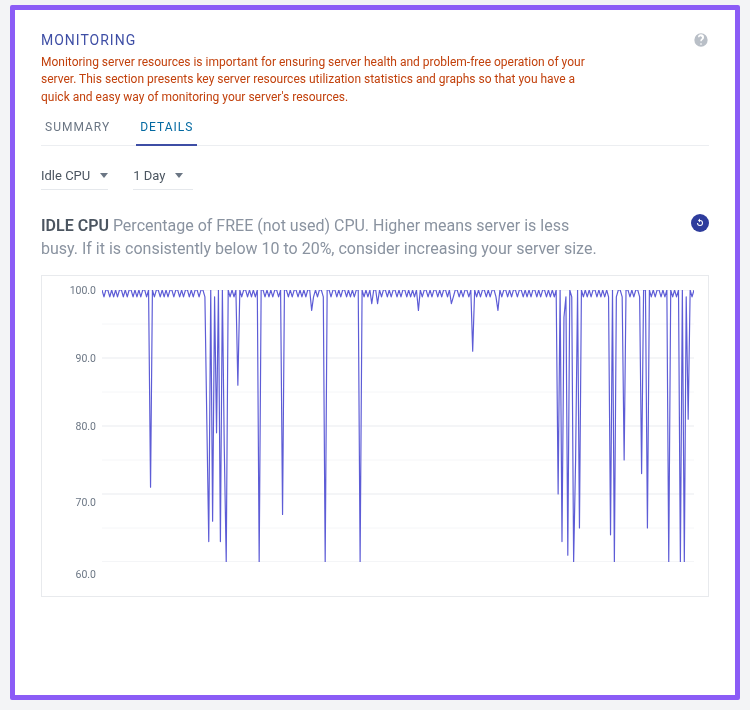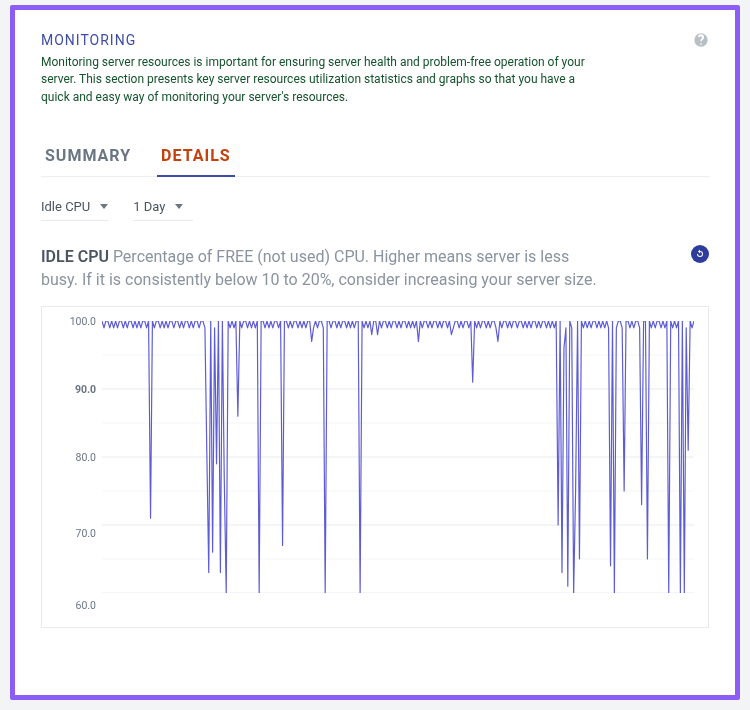--- a/index.html
+++ b/index.html
@@ -29,50 +29,50 @@
     align-items: flex-start;
   }
   .title {
     color: #3e4ea5;
     letter-spacing: 1px;
     font-weight: 400;
     font-size: 14px;
     margin: 0 0 6px 0;
   }
   .desc {
-    color: #14532d;
+    color: #c2410c;
     font-size: 12px;
     line-height: 1.45;
     max-width: 560px;
-    margin-bottom: 32px;
+    margin-bottom: 6px;
   }
   .help-icon {
     margin-left: auto;
     color: #b9bfc7;
     width: 16px;
     height: 16px;
   }
   .tabs {
     display: flex;
     gap: 22px;
     border-bottom: 1px solid #eceef1;
     margin-bottom: 16px;
   }
   .tab {
     padding: 8px 4px 10px 4px;
     letter-spacing: 1px;
-    font-size: 16px;
-    font-weight: 700;
+    font-size: 12px;
+    font-weight: 400;
     color: #6b7684;
     cursor: pointer;
     border-bottom: 2px solid transparent;
     margin-bottom: -1px;
   }
   .tab.active {
-    color: #c2410c;
+    color: #0369a1;
     border-bottom-color: #3e4ea5;
   }
   .selectors {
     display: flex;
     gap: 25px;
     margin-bottom: 24px;
   }
   .select {
     display: flex;
     align-items: center;
@@ -213,16 +213,16 @@
             <line x1="0" x2="600" y1="68" y2="68" class="h"></line>
             <line x1="0" x2="600" y1="102" y2="102" class="hmid"></line>
             <line x1="0" x2="600" y1="136" y2="136" class="h"></line>
             <line x1="0" x2="600" y1="170" y2="170" class="hmid"></line>
             <line x1="0" x2="600" y1="204" y2="204" class="h"></line>
             <line x1="0" x2="600" y1="238" y2="238" class="hmid"></line>
             <line x1="0" x2="600" y1="272" y2="272" class="h"></line>
           </g>
           <path d="M0.0 0.0 L2.0 6.8 L3.9 0.0 L5.9 0.0 L7.9 6.8 L9.8 0.0 L11.8 6.8 L13.8 0.0 L15.7 6.8 L17.7 0.0 L19.7 0.0 L21.6 6.8 L23.6 0.0 L25.6 6.8 L27.5 0.0 L29.5 0.0 L31.5 6.8 L33.4 0.0 L35.4 6.8 L37.4 0.0 L39.3 6.8 L41.3 0.0 L43.3 0.0 L45.2 6.8 L47.2 0.0 L49.2 197.2 L51.1 0.0 L53.1 6.8 L55.1 0.0 L57.0 0.0 L59.0 6.8 L61.0 0.0 L63.0 6.8 L64.9 0.0 L66.9 6.8 L68.9 0.0 L70.8 0.0 L72.8 6.8 L74.8 0.0 L76.7 0.0 L78.7 6.8 L80.7 0.0 L82.6 6.8 L84.6 0.0 L86.6 0.0 L88.5 6.8 L90.5 0.0 L92.5 6.8 L94.4 0.0 L96.4 0.0 L98.4 6.8 L100.3 0.0 L102.3 0.0 L104.3 6.8 L106.2 129.2 L108.2 251.6 L110.2 0.0 L112.1 231.2 L114.1 6.8 L116.1 142.8 L118.0 0.0 L120.0 251.6 L122.0 0.0 L123.9 156.4 L125.9 272.0 L127.9 0.0 L129.8 6.8 L131.8 0.0 L133.8 6.8 L135.7 0.0 L137.7 95.2 L139.7 0.0 L141.6 6.8 L143.6 0.0 L145.6 0.0 L147.5 6.8 L149.5 0.0 L151.5 6.8 L153.4 0.0 L155.4 6.8 L157.4 0.0 L159.3 272.0 L161.3 0.0 L163.3 0.0 L165.2 6.8 L167.2 0.0 L169.2 6.8 L171.1 0.0 L173.1 6.8 L175.1 0.0 L177.0 0.0 L179.0 6.8 L181.0 0.0 L183.0 224.4 L184.9 0.0 L186.9 0.0 L188.9 6.8 L190.8 0.0 L192.8 6.8 L194.8 0.0 L196.7 0.0 L198.7 6.8 L200.7 0.0 L202.6 6.8 L204.6 0.0 L206.6 6.8 L208.5 0.0 L210.5 0.0 L212.5 20.4 L214.4 6.8 L216.4 0.0 L218.4 6.8 L220.3 0.0 L222.3 0.0 L224.3 6.8 L226.2 272.0 L228.2 0.0 L230.2 0.0 L232.1 6.8 L234.1 0.0 L236.1 0.0 L238.0 6.8 L240.0 0.0 L242.0 6.8 L243.9 0.0 L245.9 0.0 L247.9 6.8 L249.8 0.0 L251.8 6.8 L253.8 0.0 L255.7 6.8 L257.7 0.0 L259.7 0.0 L261.6 272.0 L263.6 0.0 L265.6 6.8 L267.5 0.0 L269.5 6.8 L271.5 0.0 L273.4 13.6 L275.4 0.0 L277.4 0.0 L279.3 13.6 L281.3 0.0 L283.3 6.8 L285.2 0.0 L287.2 0.0 L289.2 6.8 L291.1 0.0 L293.1 6.8 L295.1 0.0 L297.0 0.0 L299.0 6.8 L301.0 0.0 L303.0 6.8 L304.9 0.0 L306.9 0.0 L308.9 6.8 L310.8 0.0 L312.8 6.8 L314.8 0.0 L316.7 6.8 L318.7 0.0 L320.7 20.4 L322.6 0.0 L324.6 6.8 L326.6 0.0 L328.5 0.0 L330.5 6.8 L332.5 0.0 L334.4 6.8 L336.4 0.0 L338.4 0.0 L340.3 6.8 L342.3 0.0 L344.3 6.8 L346.2 0.0 L348.2 0.0 L350.2 6.8 L352.1 0.0 L354.1 13.6 L356.1 6.8 L358.0 0.0 L360.0 0.0 L362.0 6.8 L363.9 0.0 L365.9 6.8 L367.9 0.0 L369.8 0.0 L371.8 6.8 L373.8 0.0 L375.7 61.2 L377.7 0.0 L379.7 6.8 L381.6 0.0 L383.6 6.8 L385.6 0.0 L387.5 0.0 L389.5 6.8 L391.5 0.0 L393.4 6.8 L395.4 0.0 L397.4 0.0 L399.3 6.8 L401.3 20.4 L403.3 0.0 L405.2 6.8 L407.2 0.0 L409.2 0.0 L411.1 6.8 L413.1 0.0 L415.1 6.8 L417.0 0.0 L419.0 0.0 L421.0 6.8 L423.0 0.0 L424.9 0.0 L426.9 6.8 L428.9 0.0 L430.8 6.8 L432.8 0.0 L434.8 6.8 L436.7 0.0 L438.7 0.0 L440.7 6.8 L442.6 0.0 L444.6 6.8 L446.6 0.0 L448.5 0.0 L450.5 6.8 L452.5 0.0 L454.4 6.8 L456.4 0.0 L458.4 6.8 L460.3 0.0 L462.3 204.0 L464.3 0.0 L466.2 251.6 L468.2 27.2 L470.2 6.8 L472.1 265.2 L474.1 0.0 L476.1 6.8 L478.0 272.0 L480.0 170.0 L482.0 0.0 L483.9 238.0 L485.9 0.0 L487.9 6.8 L489.8 0.0 L491.8 6.8 L493.8 0.0 L495.7 6.8 L497.7 0.0 L499.7 0.0 L501.6 6.8 L503.6 0.0 L505.6 6.8 L507.5 0.0 L509.5 6.8 L511.5 0.0 L513.4 6.8 L515.4 244.8 L517.4 0.0 L519.3 272.0 L521.3 6.8 L523.3 0.0 L525.2 0.0 L527.2 6.8 L529.2 170.0 L531.1 0.0 L533.1 0.0 L535.1 6.8 L537.0 0.0 L539.0 6.8 L541.0 0.0 L543.0 0.0 L544.9 6.8 L546.9 183.6 L548.9 0.0 L550.8 0.0 L552.8 238.0 L554.8 0.0 L556.7 6.8 L558.7 0.0 L560.7 6.8 L562.6 0.0 L564.6 0.0 L566.6 6.8 L568.5 0.0 L570.5 6.8 L572.5 0.0 L574.4 272.0 L576.4 0.0 L578.4 6.8 L580.3 0.0 L582.3 6.8 L584.3 0.0 L586.2 272.0 L588.2 0.0 L590.2 272.0 L592.1 6.8 L594.1 129.2 L596.1 0.0 L598.0 6.8 L600.0 0.0 " class="series" stroke="#5d5cd6"></path>
         </svg>
-    <div class="ylabel" style="top: 0px;">100.0</div><div class="ylabel" style="top: 68px; font-weight: bold;">90.0</div><div class="ylabel" style="top: 136px;">80.0</div><div class="ylabel" style="top: 212px;">70.0</div><div class="ylabel" style="top: 284px;">60.0</div></div>
+    <div class="ylabel" style="top: 0px;">100.0</div><div class="ylabel" style="top: 68px;">90.0</div><div class="ylabel" style="top: 136px;">80.0</div><div class="ylabel" style="top: 212px;">70.0</div><div class="ylabel" style="top: 284px;">60.0</div></div>
   </div>
 
 </div>
 
 </body></html>

